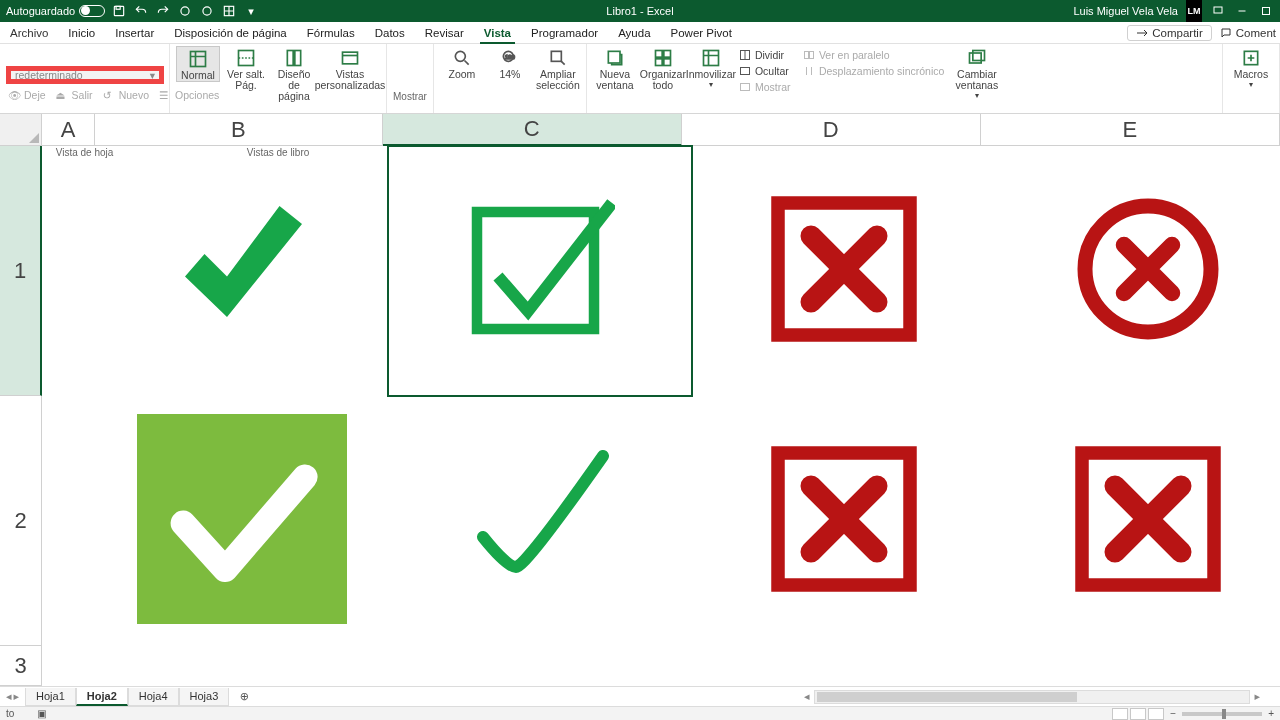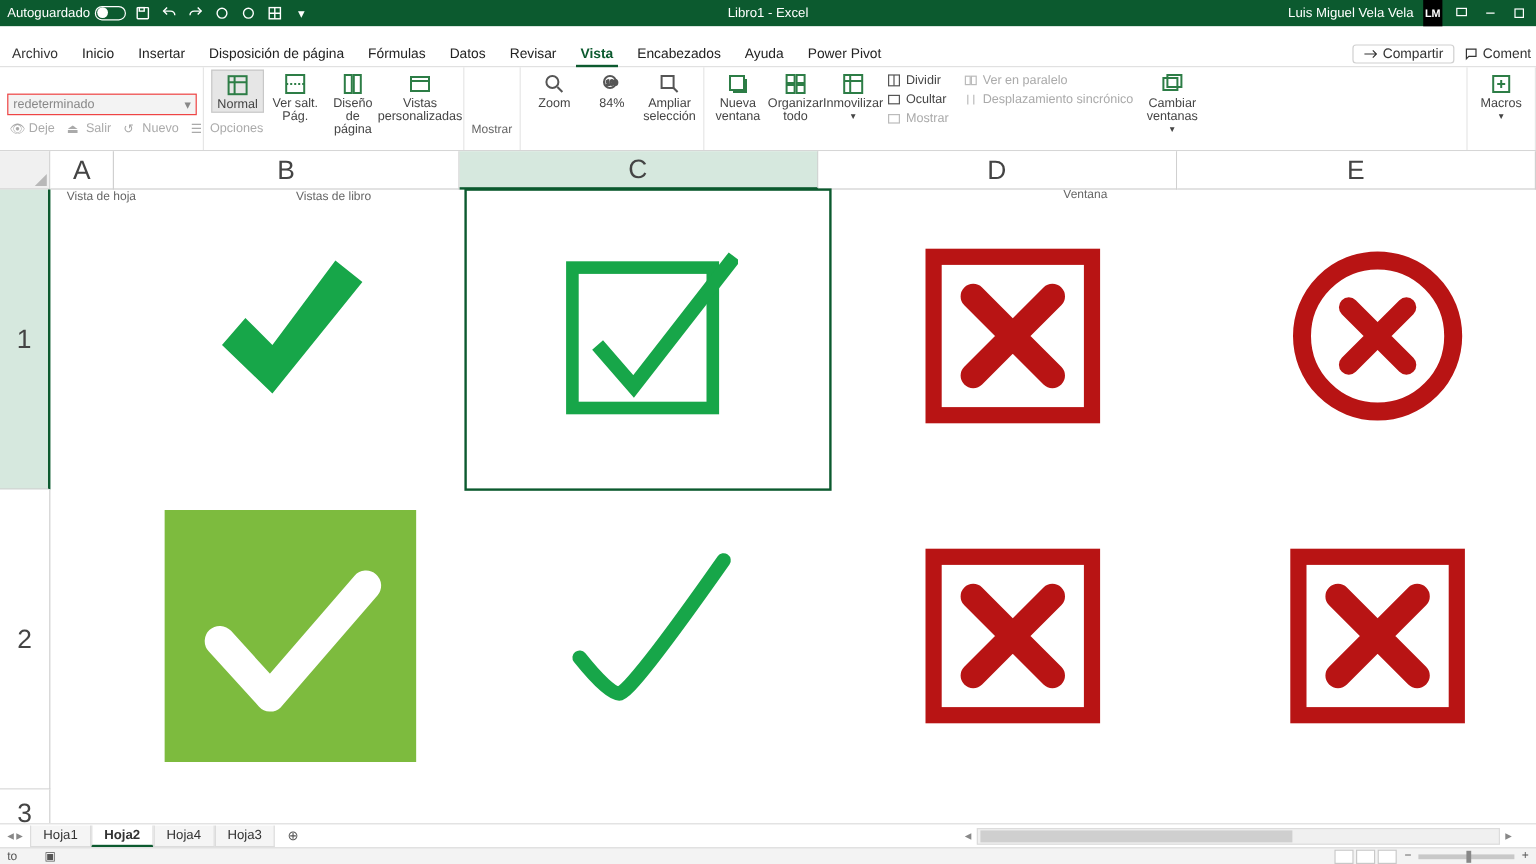--- a/index.html
+++ b/index.html
@@ -14,21 +14,21 @@
   .qat-btn { width: 16px; height: 16px; display: inline-flex; align-items: center; justify-content: center; color: #fff; }
   .qat-btn svg { width: 14px; height: 14px; }
   .title-center { position: absolute; left: 0; right: 0; text-align: center; pointer-events: none; }
   .title-center span:first-child { font-weight: 400; }
   .searchbox { position: absolute; left: 530px; top: 3px; width: 256px; height: 16px; background: #0a4b27; border-radius: 2px; display: flex; align-items: center; padding: 0 6px; gap: 6px; color: #d8e8df; font-size: 11px; }
   .titlebar .right { position: absolute; right: 0; display: flex; align-items: center; gap: 8px; padding-right: 6px; }
   .avatar { width: 16px; height: 32px; background: #000000; border-radius: 2px; display: inline-flex; align-items: center; justify-content: center; font-size: 9px; font-weight: bold; }
   .winbtn { width: 16px; height: 16px; display: inline-flex; align-items: center; justify-content: center; }
 
   
-  .tabsrow { height: 34px; background: #fff; display: flex; align-items: flex-end; border-bottom: 1px solid #e1e1e1; position: relative; }
+  .tabsrow { height: 22px; background: #fff; display: flex; align-items: flex-end; border-bottom: 1px solid #e1e1e1; position: relative; }
   .filetab, .tab { font-size: 11.5px; padding: 3px 10px 4px; cursor: pointer; }
   .filetab { color: #333; }
   .tab { color: #222; position: relative; }
   .tab.active { color: #0c5a2f; font-weight: 600; }
   .tab.active::after { content: ""; position: absolute; left: 6px; right: 6px; bottom: -1px; height: 2px; background: #0c5a2f; }
   .tabsrow .right { position: absolute; right: 4px; bottom: 2px; display: flex; gap: 8px; font-size: 11.5px; }
   .share-btn { border: 1px solid #d0d0d0; border-radius: 3px; padding: 1px 8px; display: flex; gap: 4px; align-items: center; color: #333; }
   .comment-btn { display: flex; gap: 4px; align-items: center; color: #333; }
 
   
@@ -42,21 +42,21 @@
   .bigbtn.active { background: #e6e6e6; border: 1px solid #c8c8c8; }
   .col { display: flex; flex-direction: column; gap: 2px; padding-top: 2px; }
   .chk { display: flex; align-items: center; gap: 4px; font-size: 10.5px; color: #444; }
   .chk input { width: 11px; height: 11px; accent-color: #0c5a2f; }
   .smallbtn { display: flex; align-items: center; gap: 4px; font-size: 10.5px; color: #444; padding: 1px 2px; cursor: pointer; }
   .smallbtn.disabled { color: #aaa; }
   .smallbtn .sico { width: 12px; height: 12px; }
 
   
   .pregroup { width: 170px; }
-  .pregroup .combo { width: 158px; height: 18px; border: 1px solid #ef4444; background: #f3f3f3; font-size: 10.5px; color: #888; padding: 1px 4px; display: flex; align-items: center; justify-content: space-between; margin-top: 20px; }
+  .pregroup .combo { width: 158px; height: 18px; border: 5px solid #ef4444; background: #f3f3f3; font-size: 10.5px; color: #888; padding: 1px 4px; display: flex; align-items: center; justify-content: space-between; margin-top: 20px; }
   .pregroup .minirow { display: flex; gap: 6px; margin-top: 4px; font-size: 10px; color: #888; }
 
   
   .gridwrap { position: relative; height: 572px; display: flex; }
 
   .corner { position: absolute; left: 0; top: 0; width: 42px; height: 32px; background: #f0f0f0; border-right: 1px solid #d0d0d0; border-bottom: 1px solid #d0d0d0; }
   .corner .tri { position: absolute; right: 2px; bottom: 2px; width: 0; height: 0; border-style: solid; border-width: 0 0 10px 10px; border-color: transparent transparent #b8b8b8 transparent; }
 
   .colheads { position: absolute; left: 42px; top: 0; right: 0; height: 32px; display: flex; }
   .colhead { border-right: 1px solid #d0d0d0; border-bottom: 1px solid #d0d0d0; background: #fff; display: flex; align-items: center; justify-content: center; font-size: 22px; color: #444; }
@@ -163,21 +163,21 @@
 <div class="tabsrow">
   <div class="filetab">Archivo</div>
   <div id="tabhost" style="display: flex;">
       <div class="tab">Inicio</div>
       <div class="tab">Insertar</div>
       <div class="tab">Disposición de página</div>
       <div class="tab">Fórmulas</div>
       <div class="tab">Datos</div>
       <div class="tab">Revisar</div>
       <div class="tab active">Vista</div>
-      <div class="tab">Encabezados</div>
+      <div class="tab">Programador</div>
       <div class="tab">Ayuda</div>
       <div class="tab">Power Pivot</div>
     </div>
   <div class="right">
     <div class="share-btn">
       <svg width="12" height="12" viewBox="0 0 24 24" fill="none" stroke="#333" stroke-width="2">
           <path d="M16 6l6 6-6 6M2 12h20"></path>
         </svg>
       <span>Compartir</span>
     </div>
@@ -265,21 +265,21 @@
             <circle cx="10" cy="10" r="6"></circle>
             <path d="M20 20l-5-5"></path>
           </svg>
         <span>Zoom</span>
       </div>
       <div class="bigbtn">
         <svg class="ico" viewBox="0 0 24 24" fill="none" stroke="#555" stroke-width="2">
             <circle cx="10" cy="10" r="6"></circle>
             <text x="6" y="13" font-size="7" fill="#555">100</text>
           </svg>
-        <span>84%</span>
+        <span>14%</span>
       </div>
       <div class="bigbtn">
         <svg class="ico" viewBox="0 0 24 24" fill="none" stroke="#555" stroke-width="2">
             <rect x="4" y="4" width="12" height="12"></rect>
             <path d="M20 20l-4-4"></path>
           </svg>
         <span>Ampliar selección</span>
       </div>
     </div>
     <div class="group-label">Zoom</div>
@@ -349,21 +349,20 @@
       </div>
       <div class="bigbtn">
         <svg class="ico" viewBox="0 0 24 24" fill="none" stroke="#2d7d46" stroke-width="2">
             <rect x="3" y="6" width="14" height="12"></rect>
             <rect x="7" y="3" width="14" height="12"></rect>
           </svg>
         <span>Cambiar ventanas</span>
           <span style="font-size:8px">▾</span>
       </div>
     </div>
-    <div class="group-label">Ventana</div>
   </div>
 
   <div class="group">
     <div class="group-body">
       <div class="bigbtn">
         <svg class="ico" viewBox="0 0 24 24" fill="none" stroke="#2d7d46" stroke-width="2">
             <rect x="4" y="4" width="16" height="16"></rect>
             <path d="M8 12h8M12 8v8"></path>
           </svg>
         <span>Macros</span>

